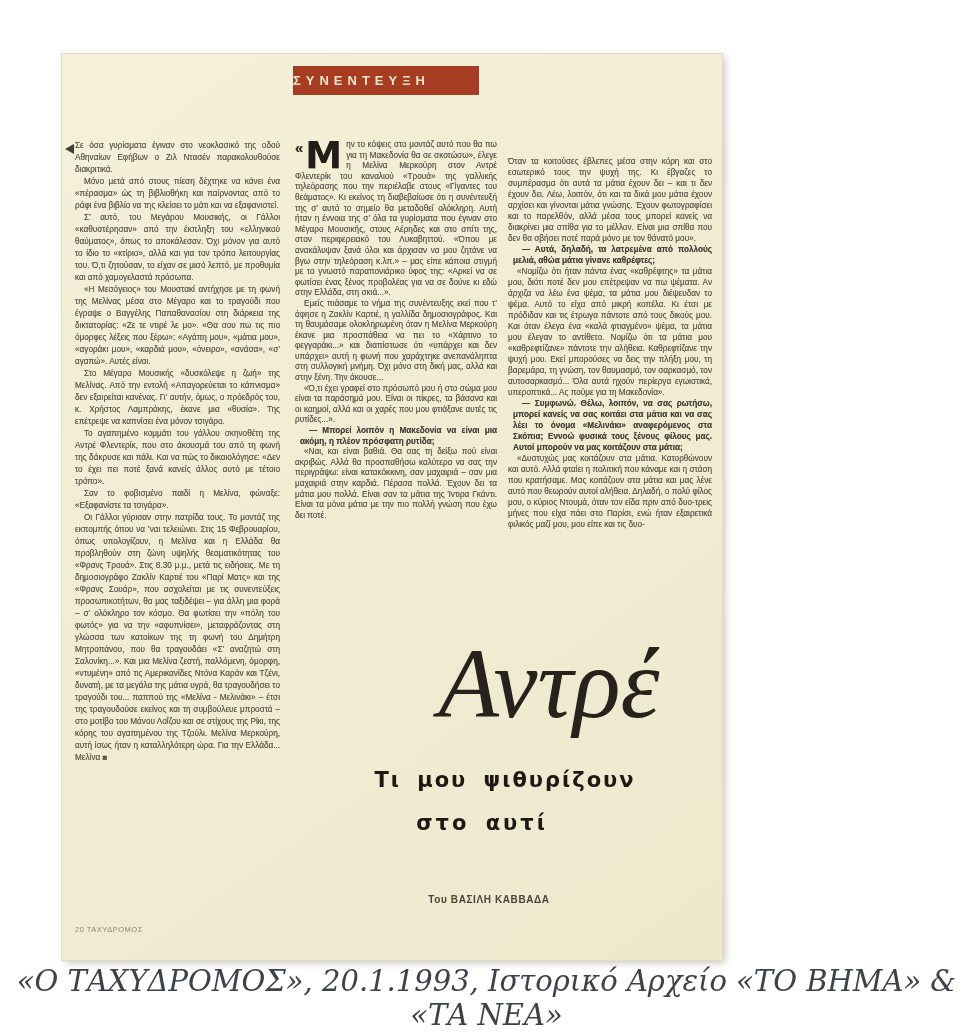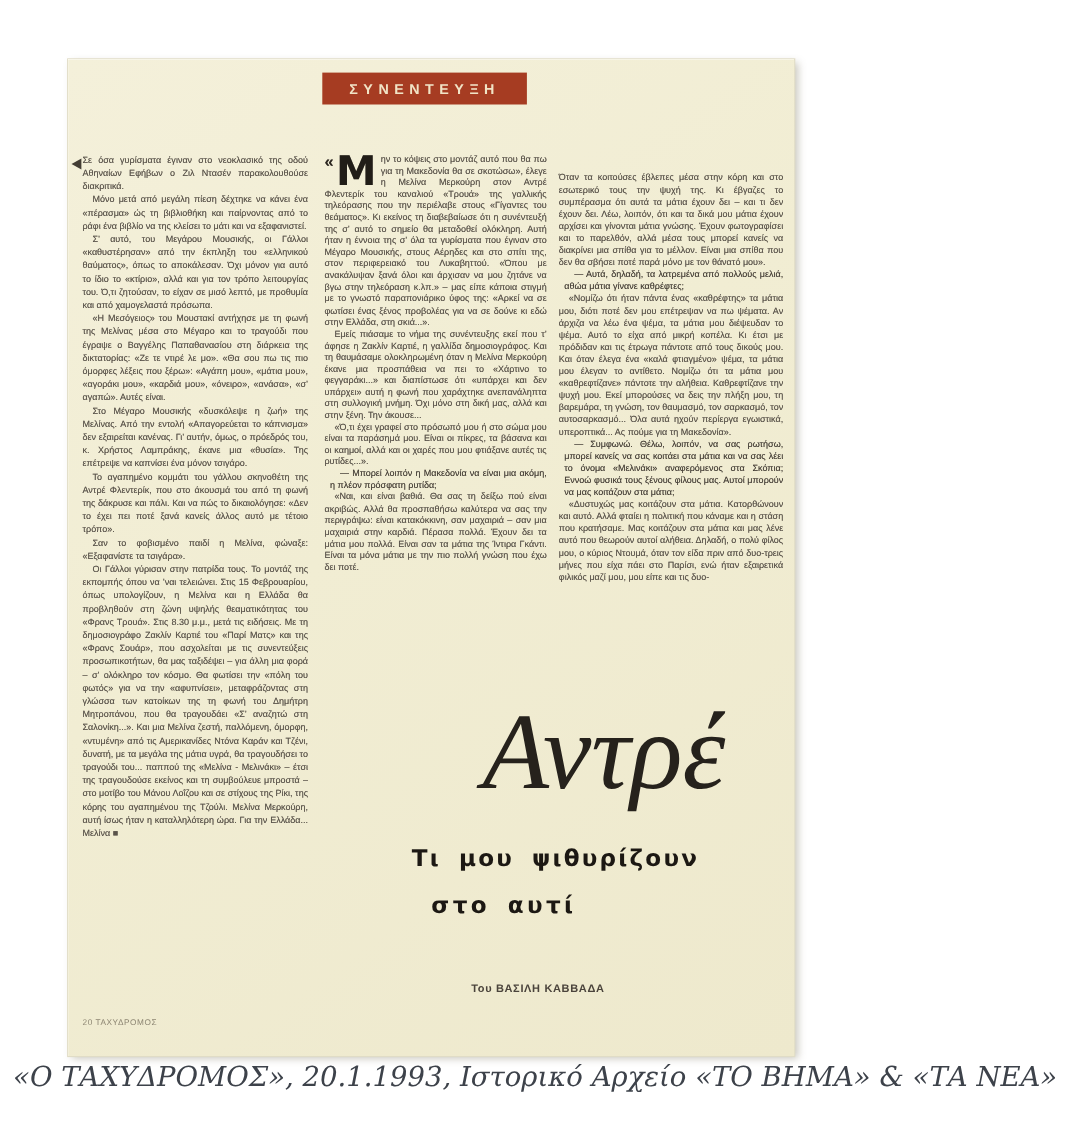--- a/index.html
+++ b/index.html
@@ -3,67 +3,67 @@
 <meta charset="utf-8">
 <style>
   html,body{margin:0;padding:0;background:#ffffff;}
   .canvas{position:relative;width:973px;height:1032px;background:#ffffff;overflow:hidden;
           font-family:"Liberation Sans",sans-serif;}
   
   .scan{position:absolute;left:62px;top:54px;width:660px;height:906px;
         background:linear-gradient(145deg,#f4f0da 0%,#f1edd3 45%,#eee9cd 100%);
         box-shadow:0 0 0 1px #e0dcc6, 3px 3px 7px rgba(135,130,110,0.45);}
   .kicker{position:absolute;left:231px;top:12px;width:186px;height:29px;background:#a63c22;
-          display:flex;align-items:center;justify-content:center;
+          display:flex;align-items:center;
           color:#f1e4c6;font-weight:bold;font-size:13px;letter-spacing:5px;}
   .arrow{position:absolute;left:3px;top:90px;width:0;height:0;
          border-top:5px solid transparent;border-bottom:5px solid transparent;
          border-right:9px solid #433d34;}
   
   .col{position:absolute;top:86px;text-align:justify;color:#5a544b;
        text-shadow:0 0 0.5px rgba(95,88,78,0.65);}
   .col p{margin:0;text-indent:9px;}
   .col p.np{text-indent:0;}
-  .col p.q{font-weight:normal;color:#433d35;padding-left:5px;}
+  .col p.q{font-weight:bold;color:#433d35;padding-left:5px;}
   .col-left {left:13px; width:205px;font-size:8.2px;line-height:12px;}
   .col-mid  {left:233px;width:202px;font-size:8.2px;line-height:10.6px;}
   .col-right{left:446px;width:204px;font-size:8.2px;line-height:11px;margin-top:16px;}
   .oq{float:left;font-size:15px;font-weight:bold;line-height:15px;margin-right:2px;color:#2c2720;}
   .dropcap{float:left;font-size:37px;line-height:27px;font-weight:bold;margin:2px 4px 0 0;
            color:#211d17;font-family:"DejaVu Sans",sans-serif;}
   
   .headline{position:absolute;left:487px;top:578px;transform:translateX(-50%);
             font-family:"Liberation Serif",serif;font-style:italic;font-weight:500;
             font-size:99px;line-height:104px;color:#26221c;white-space:nowrap;}
   .sub{position:absolute;transform:translateX(-50%);font-family:"DejaVu Sans",sans-serif;
        font-weight:bold;color:#1c1813;white-space:nowrap;font-size:21px;}
   .sub1{left:443px;top:714px;letter-spacing:2px;word-spacing:7px;}
-  .sub2{left:396px;top:757px;letter-spacing:3px;word-spacing:6px;}
+  .sub2{left:420px;top:757px;letter-spacing:3px;word-spacing:6px;}
   .byline{position:absolute;left:427px;top:840px;transform:translateX(-50%);
           font-size:10px;font-weight:bold;letter-spacing:0.6px;color:#4b443c;white-space:nowrap;}
   .pageno{position:absolute;left:13px;top:871px;font-size:7.5px;letter-spacing:0.5px;color:#8d8673;}
   
   .caption{position:absolute;left:0;right:0;top:964px;text-align:center;
-           font-family:"DejaVu Serif",serif;font-style:italic;font-size:25px;color:#3d424a;}
+           font-family:"DejaVu Serif",serif;font-style:italic;font-size:29px;color:#3d424a;}
 </style>
 </head>
 <body>
 
 <div class="canvas">
   <div class="scan">
 
     <div class="kicker">
       <span>ΣΥΝΕΝΤΕΥΞΗ</span>
     </div>
 
     <div class="arrow"></div>
 
     <div class="col col-left">
       <p class="np">Σε όσα γυρίσματα έγιναν στο νεοκλασικό της οδού Αθηναίων Εφήβων ο Ζιλ Ντασέν παρακολουθούσε διακριτικά.</p>
-      <p>Μόνο μετά από μεγάλη πίεση δέχτηκε να κάνει ένα «πέρασμα» ώς τη βιβλιοθήκη και παίρνοντας από το ράφι ένα βιβλίο να της κλείσει το μάτι και να εξαφανιστεί.</p>
+      <p>Μόνο μετά από στους πίεση δέχτηκε να κάνει ένα «πέρασμα» ώς τη βιβλιοθήκη και παίρνοντας από το ράφι ένα βιβλίο να της κλείσει το μάτι και να εξαφανιστεί.</p>
       <p>Σ’ αυτό, του Μεγάρου Μουσικής, οι Γάλλοι «καθυστέρησαν» από την έκπληξη του «ελληνικού θαύματος», όπως το αποκάλεσαν. Όχι μόνον για αυτό το ίδιο το «κτίριο», αλλά και για τον τρόπο λειτουργίας του. Ό,τι ζητούσαν, το είχαν σε μισό λεπτό, με προθυμία και από χαμογελαστά πρόσωπα.</p>
       <p>«Η Μεσόγειος» του Μουστακί αντήχησε με τη φωνή της Μελίνας μέσα στο Μέγαρο και το τραγούδι που έγραψε ο Βαγγέλης Παπαθανασίου στη διάρκεια της δικτατορίας: «Ζε τε ντιρέ λε μο». «Θα σου πω τις πιο όμορφες λέξεις που ξέρω»: «Αγάπη μου», «μάτια μου», «αγοράκι μου», «καρδιά μου», «όνειρο», «ανάσα», «σ’ αγαπώ». Αυτές είναι.</p>
       <p>Στο Μέγαρο Μουσικής «δυσκόλεψε η ζωή» της Μελίνας. Από την εντολή «Απαγορεύεται το κάπνισμα» δεν εξαιρείται κανένας. Γι’ αυτήν, όμως, ο πρόεδρός του, κ. Χρήστος Λαμπράκης, έκανε μια «θυσία». Της επέτρεψε να καπνίσει ένα μόνον τσιγάρο.</p>
       <p>Το αγαπημένο κομμάτι του γάλλου σκηνοθέτη της Αντρέ Φλεντερίκ, που στο άκουσμά του από τη φωνή της δάκρυσε και πάλι. Και να πώς το δικαιολόγησε: «Δεν το έχει πει ποτέ ξανά κανείς άλλος αυτό με τέτοιο τρόπο».</p>
       <p>Σαν το φοβισμένο παιδί η Μελίνα, φώναξε: «Εξαφανίστε τα τσιγάρα».</p>
       <p>Οι Γάλλοι γύρισαν στην πατρίδα τους. Το μοντάζ της εκπομπής όπου να ’ναι τελειώνει. Στις 15 Φεβρουαρίου, όπως υπολογίζουν, η Μελίνα και η Ελλάδα θα προβληθούν στη ζώνη υψηλής θεαματικότητας του «Φρανς Τρουά». Στις 8.30 μ.μ., μετά τις ειδήσεις. Με τη δημοσιογράφο Ζακλίν Καρτιέ του «Παρί Ματς» και της «Φρανς Σουάρ», που ασχολείται με τις συνεντεύξεις προσωπικοτήτων, θα μας ταξιδέψει – για άλλη μια φορά – σ’ ολόκληρο τον κόσμο. Θα φωτίσει την «πόλη του φωτός» για να την «αφυπνίσει», μεταφράζοντας στη γλώσσα των κατοίκων της τη φωνή του Δημήτρη Μητροπάνου, που θα τραγουδάει «Σ’ αναζητώ στη Σαλονίκη...». Και μια Μελίνα ζεστή, παλλόμενη, όμορφη, «ντυμένη» από τις Αμερικανίδες Ντόνα Καράν και Τζένι, δυνατή, με τα μεγάλα της μάτια υγρά, θα τραγουδήσει το τραγούδι του... παππού της «Μελίνα - Μελινάκι» – έτσι της τραγουδούσε εκείνος και τη συμβούλευε μπροστά – στο μοτίβο του Μάνου Λοΐζου και σε στίχους της Ρίκι, της κόρης του αγαπημένου της Τζούλι. Μελίνα Μερκούρη, αυτή ίσως ήταν η καταλληλότερη ώρα. Για την Ελλάδα... Μελίνα  ■</p>
     </div>
 
     <div class="col col-mid">
       <p class="np">

